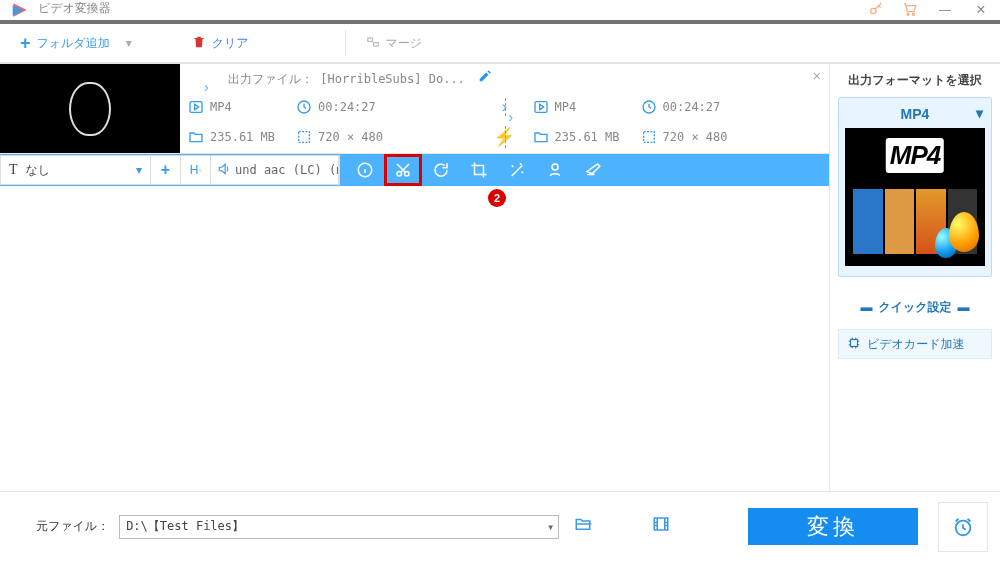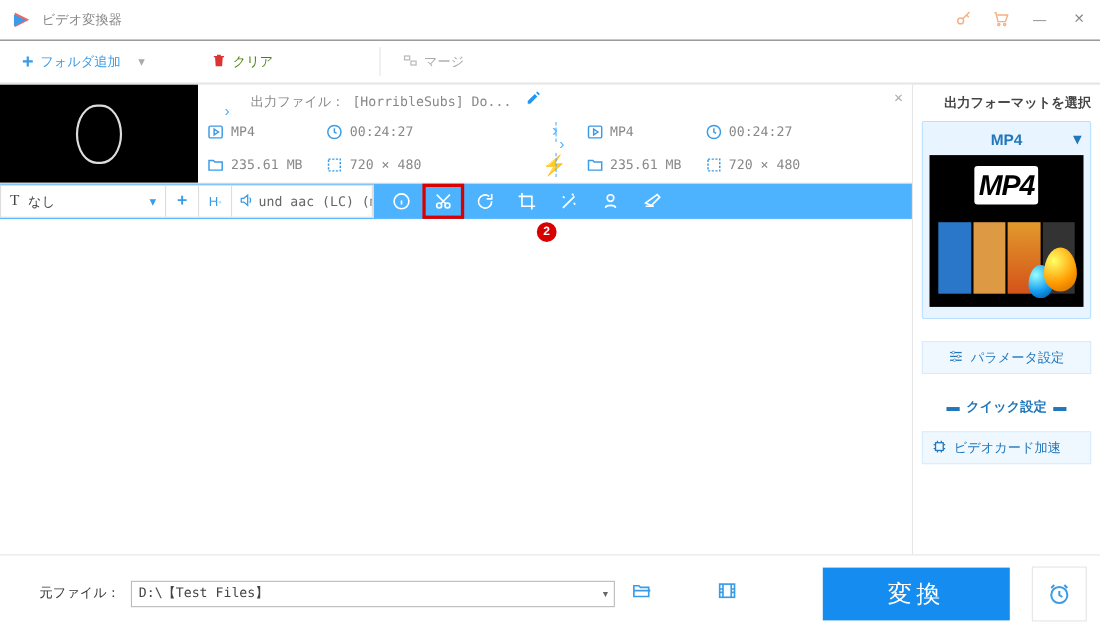--- a/index.html
+++ b/index.html
@@ -1,29 +1,29 @@
 <!DOCTYPE html>
 <html><head>
 <meta charset="utf-8">
 <style>
 * { box-sizing: border-box; margin: 0; padding: 0; }
 body { font-family: "Hiragino Kaku Gothic Pro", Meiryo, sans-serif; font-size: 12px; color: #444; background: #fff; width: 1000px; height: 577px; overflow: hidden; position: relative; }
 
 
-.title-bar { height: 37px; display: flex; align-items: center; padding: 0 10px; border-bottom: 1px solid #737373; }
+.title-bar { height: 24px; display: flex; padding: 0 10px; border-bottom: 4px solid #737373; }
 .app-logo { width: 20px; height: 20px; margin-right: 8px; }
 .app-title { color: #888; font-size: 12px; }
 .title-spacer { flex: 1; }
 .title-icons { display: flex; align-items: center; gap: 18px; color: #ccc; }
 .title-icons svg, .title-icons span { cursor: pointer; }
 
 
 .toolbar { height: 40px; display: flex; align-items: center; padding: 0 12px; border-bottom: 2px solid #e5e5e5; gap: 4px; }
 .tool-btn { display: flex; align-items: center; gap: 6px; padding: 4px 8px; cursor: pointer; color: #3a9be6; }
-.tool-btn.red { color: #4d7c0f; }
+.tool-btn.red { color: #3b82f6; }
 .tool-btn.gray { color: #aaa; }
 .tool-cv { color: #aaa; padding: 0 4px; cursor: pointer; }
 .tool-spacer { width: 18px; }
 
 
 .main { display: flex; height: 427px; }
 .content { flex: 1; display: flex; flex-direction: column; }
 .sidebar { width: 171px; border-left: 1px solid #e5e5e5; padding: 8px; display:flex; flex-direction:column; }
 
 
@@ -56,21 +56,21 @@
 .sub-select { display:flex; align-items:center; gap:8px; padding: 0 8px; height: 28px; border-right: 1px solid #ddd; }
 .sub-select .cv { color:#3a9be6; }
 .bs-btn { width: 30px; height: 28px; display:flex; align-items:center; justify-content:center; color:#3a9be6; border-right:1px solid #ddd; font-size:16px; }
 .audio-sel { display:flex; align-items:center; gap:4px; padding:0 6px; height:28px; border-right:1px solid #ddd; font-family:monospace; color:#666; font-size:12px; width: 128px; overflow:hidden; white-space:nowrap; }
 .bs-tools { display: flex; align-items: center; height: 32px; margin-left: 6px; }
 .bs-tool { width: 38px; height: 32px; display:flex; align-items:center; justify-content:center; color: #fff; cursor:pointer; font-size:16px; }
 .bs-tool.hl { border: 3px solid #d90000; box-sizing: border-box; }
 .badge-2 { position:absolute; left: 488px; top: 35px; width: 18px; height:18px; background:#d90000; border-radius:50%; color:#fff; display:flex; align-items:center; justify-content:center; font-size:11px; font-weight:bold; }
 
 
-.side-title { font-size: 12px; font-weight: bold; text-align: right; margin-bottom: 8px; color: #444; }
+.side-title { font-size: 12px; font-weight: bold; text-align: center; margin-bottom: 8px; color: #444; }
 .fmt-box { border: 1px solid #b8dfff; background: #e8f4ff; border-radius: 2px; padding: 4px; position:relative; height: 180px; }
 .fmt-head { display:flex; align-items:center; justify-content:center; height: 24px; color:#2277bb; font-weight:bold; font-size:14px; position:relative; }
 .fmt-cv { position:absolute; right:4px; top:3px; color:#2277bb; }
 .fmt-thumb { background: #000; height: 138px; margin: 2px; display:flex; align-items:center; justify-content:center; position: relative; overflow: hidden; }
 .mp4-badge { background:#fff; color:#000; font-weight: bold; font-size: 26px; padding: 2px 4px; border-radius: 3px; position: absolute; top: 10px; left: 50%; transform: translateX(-50%); font-style: italic; letter-spacing: -1px; }
 .film-strip { position: absolute; bottom: 12px; left: 8px; right: 8px; height: 65px; display: flex; gap: 2px; }
 .fsc { flex: 1; background: #555; }
 .fsc.c1 { background: #2a77c9; }
 .fsc.c2 { background: #d94; }
 .fsc.c3 { background: linear-gradient(#e29a2b, #d4521a); }
@@ -88,21 +88,21 @@
 .vendor-row { margin-top: 8px; display: flex; gap: 6px; }
 .vendor { flex:1; border:1px solid #eee; height:22px; display:flex; align-items:center; justify-content:center; font-size:10px; color:#bbb; gap: 4px; }
 .vendor.intel { color: #2a7dd1; }
 
 
 .footer { height: 70px; border-top: 1px solid #e5e5e5; display:flex; align-items:center; padding: 0 12px 0 36px; gap: 10px; }
 .out-folder-lbl { font-size: 12px; color:#333; }
 .out-folder-path { flex: 1; max-width: 440px; height: 24px; border:1px solid #bbb; padding: 2px 6px; display:flex; align-items:center; font-family: monospace; font-size: 12px; position: relative; }
 .out-folder-path .cv { position:absolute; right:4px; color:#666; }
 .foot-icon { color:#3a9be6; width: 28px; text-align:center; cursor:pointer; font-size:18px; }
-.convert-btn { margin-left:auto; width: 170px; height: 48px; background:#158df0; color:#fff; display:flex; align-items:center; justify-content:center; font-size:22px; letter-spacing: 4px; cursor:pointer; }
+.convert-btn { margin-left:auto; width: 170px; height: 37px; background:#158df0; color:#fff; display:flex; align-items:center; justify-content:center; font-size:22px; letter-spacing: 4px; cursor:pointer; }
 .clock-btn { width: 50px; height:50px; border:1px solid #e5e5e5; display:flex; align-items:center; justify-content:center; color:#3a9be6; margin-left:10px; font-size:20px; cursor:pointer; }
 </style>
 </head>
 <body>
 
 <div class="title-bar">
   <span class="app-logo">
     <svg viewBox="0 0 24 24" width="20" height="20">
         <path d="M4 4 L20 12 L4 20 Z" fill="#e66"></path>
         <path d="M4 4 L20 12 L4 20 Z" fill="#3a9be6" transform="translate(0 3) scale(0.8)"></path>
@@ -343,33 +343,20 @@
             <div class="fsc c1"></div>
             <div class="fsc c2"></div>
             <div class="fsc c3"></div>
             <div class="fsc c4"></div>
           </div>
         <div class="balloon2"></div>
         <div class="balloon"></div>
       </div>
     </div>
 
-    <div class="param-btn">
-      <span>
-        <svg viewBox="0 0 24 24" width="14" height="14" fill="#2277bb">
-            <rect x="3" y="5" width="18" height="2"></rect>
-            <rect x="3" y="11" width="18" height="2"></rect>
-            <rect x="3" y="17" width="18" height="2"></rect>
-            <circle cx="8" cy="6" r="2" fill="#fff" stroke="#2277bb"></circle>
-            <circle cx="16" cy="12" r="2" fill="#fff" stroke="#2277bb"></circle>
-            <circle cx="10" cy="18" r="2" fill="#fff" stroke="#2277bb"></circle>
-          </svg>
-      </span>
-      <span>パラメータ設定</span>
-    </div>
 
     <div class="quick-head">
       <span style="color:#2277bb">▬</span>
       <span>クイック設定</span>
       <span style="color:#2277bb">▬</span>
     </div>
 
     <div class="gpu-btn">
       <span>
         <svg viewBox="0 0 24 24" width="14" height="14" stroke="#2277bb" fill="none" stroke-width="2">

